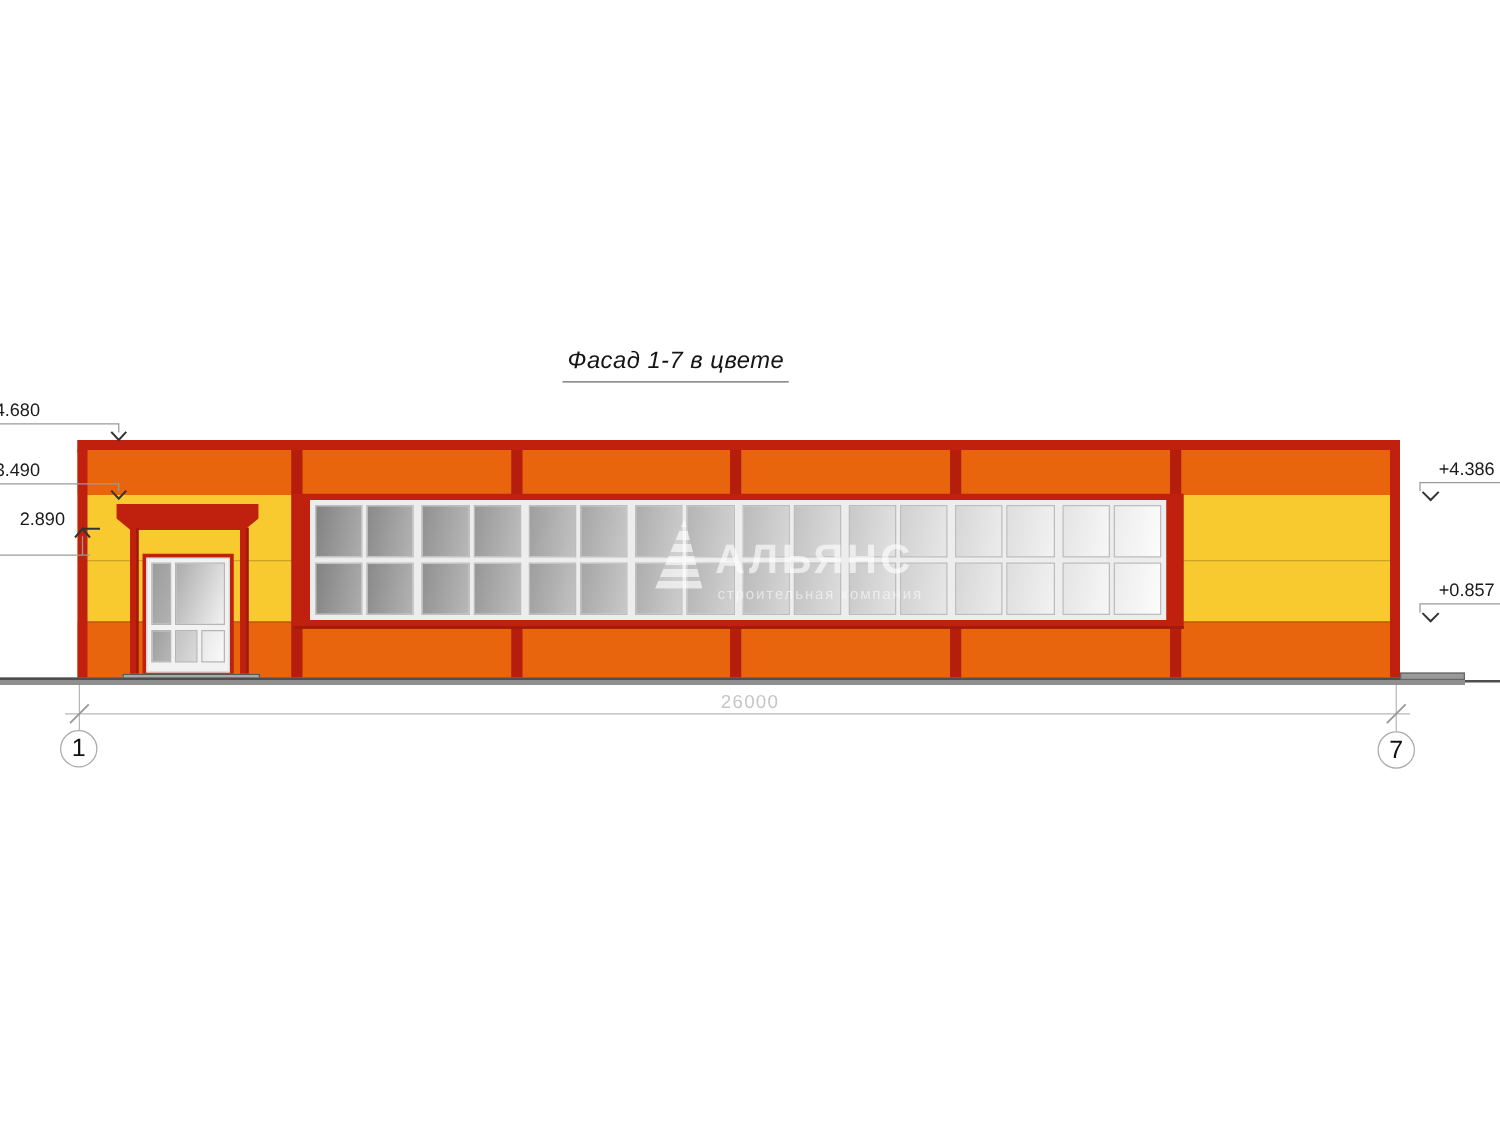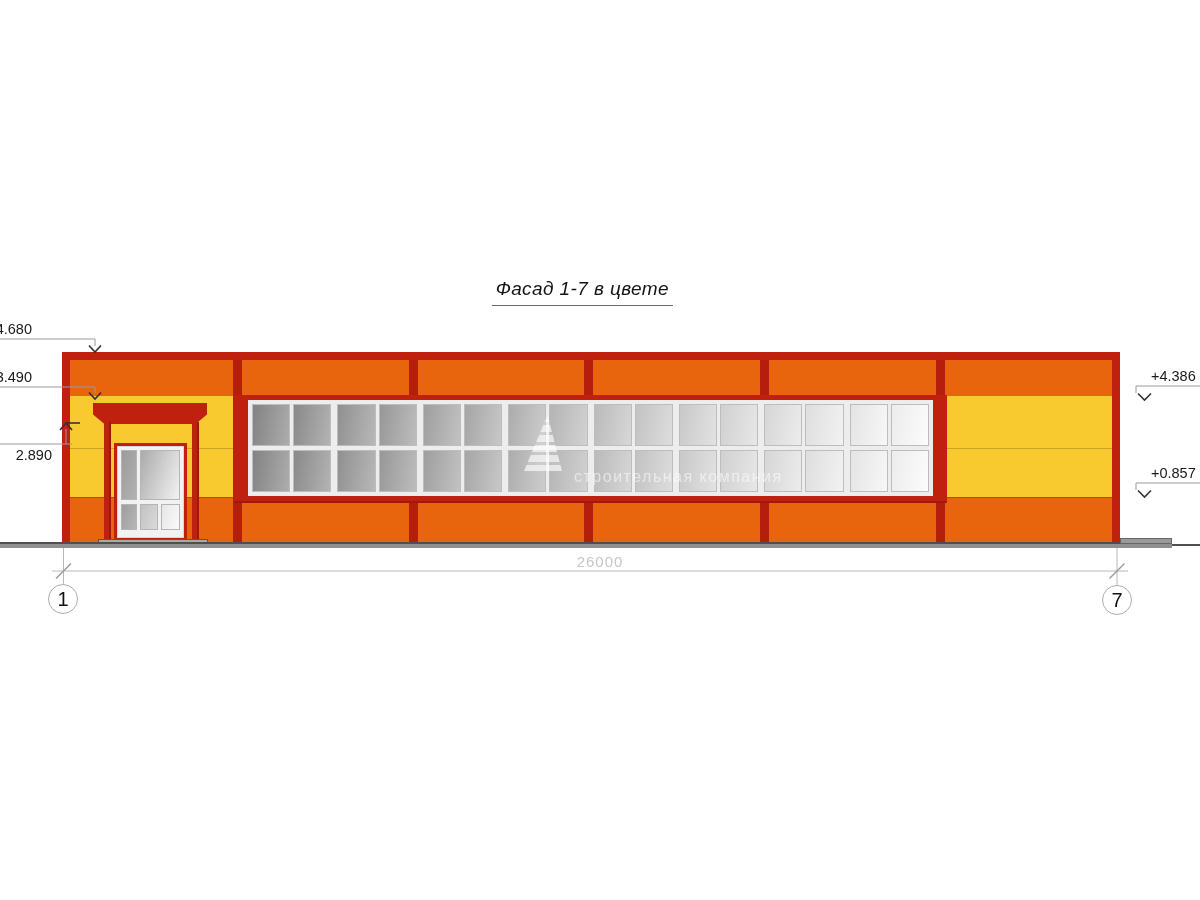--- a/index.html
+++ b/index.html
@@ -2,21 +2,21 @@
 <html style="--dark-red: #C0200E; --orange: #E8650E; --yellow: #F9CA30; --glass-dark: #8A8A8A; --glass-light: #FBFBFB;"><head>
 <meta charset="utf-8">
 <style>
   html,body{margin:0;padding:0;}
   body{
     width:1200px;height:900px;position:relative;overflow:hidden;
     background:#ffffff;font-family:"Liberation Sans",sans-serif;
     -webkit-font-smoothing:antialiased;
   }
   
-  .title-wrap{position:absolute;left:433px;top:278px;width:240px;text-align:right;}
+  .title-wrap{position:absolute;left:450px;top:278px;width:240px;text-align:left;}
   .title{
     display:inline-block;font-size:19px;font-style:italic;color:#141414;
     border-bottom:1px solid #6a6a6a;padding:0 4px 5px 4px;letter-spacing:.4px;
   }
   
   .facade{position:absolute;left:62px;top:352px;width:1058px;height:191px;}
   .band{position:absolute;left:0;width:1058px;}
   .band-topstrip{top:0;height:8px;background:var(--dark-red);border-bottom:2px solid #9e1a0c;}
   .band-orange-top{top:8px;height:36px;background:var(--orange);}
   .band-yellow{top:44px;height:101px;background:var(--yellow);}
@@ -38,21 +38,21 @@
   .pane{border:1px solid #bdbdbd;}
   
   .watermark{position:absolute;left:286px;top:20px;width:240px;height:80px;z-index:5;pointer-events:none;}
   .wm-triangle{
     position:absolute;left:4px;top:0;width:38px;height:56px;
     background:repeating-linear-gradient(to bottom,rgba(255,255,255,.65) 0 7px,rgba(255,255,255,.12) 7px 10px);
     clip-path:polygon(62% 0,100% 100%,0 100%);
   }
   .wm-name{position:absolute;left:52px;top:13px;font-size:33px;font-weight:bold;
     color:rgba(255,255,255,.62);letter-spacing:3px;white-space:nowrap;}
-  .wm-tagline{position:absolute;left:54px;top:53px;font-size:16px;
+  .wm-tagline{position:absolute;left:54px;top:53px;font-size:12px;
     color:rgba(255,255,255,.55);letter-spacing:1.5px;white-space:nowrap;text-align:center;}
   
   .canopy{
     position:absolute;left:31px;top:51px;width:114px;height:21px;background:var(--dark-red);
     clip-path:polygon(0 0,100% 0,100% 55%,90% 100%,10% 100%,0 55%);
   }
   .post{position:absolute;top:70px;width:7px;height:119px;background:var(--dark-red);box-shadow:inset -2px 0 0 rgba(0,0,0,.18);}
   .post-left{left:42px;} .post-right{left:130px;}
   .door{position:absolute;left:52px;top:91px;width:73px;height:98px;background:var(--dark-red);}
   .door-white{position:absolute;left:3px;top:3px;right:3px;bottom:3px;background:#f2f2f2;box-shadow:inset 0 0 0 1px #d6d6d6;}
@@ -145,20 +145,21 @@
         </div>
         <div class="pane-group">
           <div class="pane" style="background: linear-gradient(100deg, rgb(228, 228, 228), rgb(247, 247, 247));"></div>
           <div class="pane" style="background: linear-gradient(100deg, rgb(236, 236, 236), rgb(252, 252, 252));"></div>
           <div class="pane" style="background: linear-gradient(100deg, rgb(228, 228, 228), rgb(247, 247, 247));"></div>
           <div class="pane" style="background: linear-gradient(100deg, rgb(236, 236, 236), rgb(252, 252, 252));"></div>
         </div>
       </div>
     <div class="watermark">
       <div class="wm-triangle"></div>
+      <div class="wm-name">АЛЬЯНС</div>
       <div class="wm-tagline">строительная компания</div>
     </div>
   </div>
 
   <div class="canopy"></div>
   <div class="post post-left"></div>
   <div class="post post-right"></div>
   <div class="door">
     <div class="door-white"></div>
     <div class="door-glass" id="door-glass">
@@ -206,21 +207,21 @@
     <polyline points="89,392.5 95,399 101,392.5"></polyline>
     <polyline points="60,430 66,423 72,430"></polyline>
     <line x1="66" y1="423" x2="80" y2="423"></line>
     <polyline points="1138,393.5 1144.5,400 1151,393.5"></polyline>
     <polyline points="1138,490.5 1144.5,497 1151,490.5"></polyline>
   </g>
 </svg>
 
 <div class="elev-label elev-left" style="left:-14px;top:321px;">4.680</div>
 <div class="elev-label elev-left" style="left:-14px;top:369px;">3.490</div>
-<div class="elev-label elev-left" style="left:6px;top:447px;">2.890</div>
+<div class="elev-label elev-left" style="left:6px;top:408px;">2.890</div>
 <div class="elev-label" style="left:1151px;top:368px;">+4.386</div>
 <div class="elev-label" style="left:1151px;top:465px;">+0.857</div>
 
 <div class="dim-text">26000</div>
 
 <div class="axis-circle" style="left:48px;top:584px;">
   <span>1</span>
 </div>
 <div class="axis-circle" style="left:1102px;top:585px;">
   <span>7</span>

